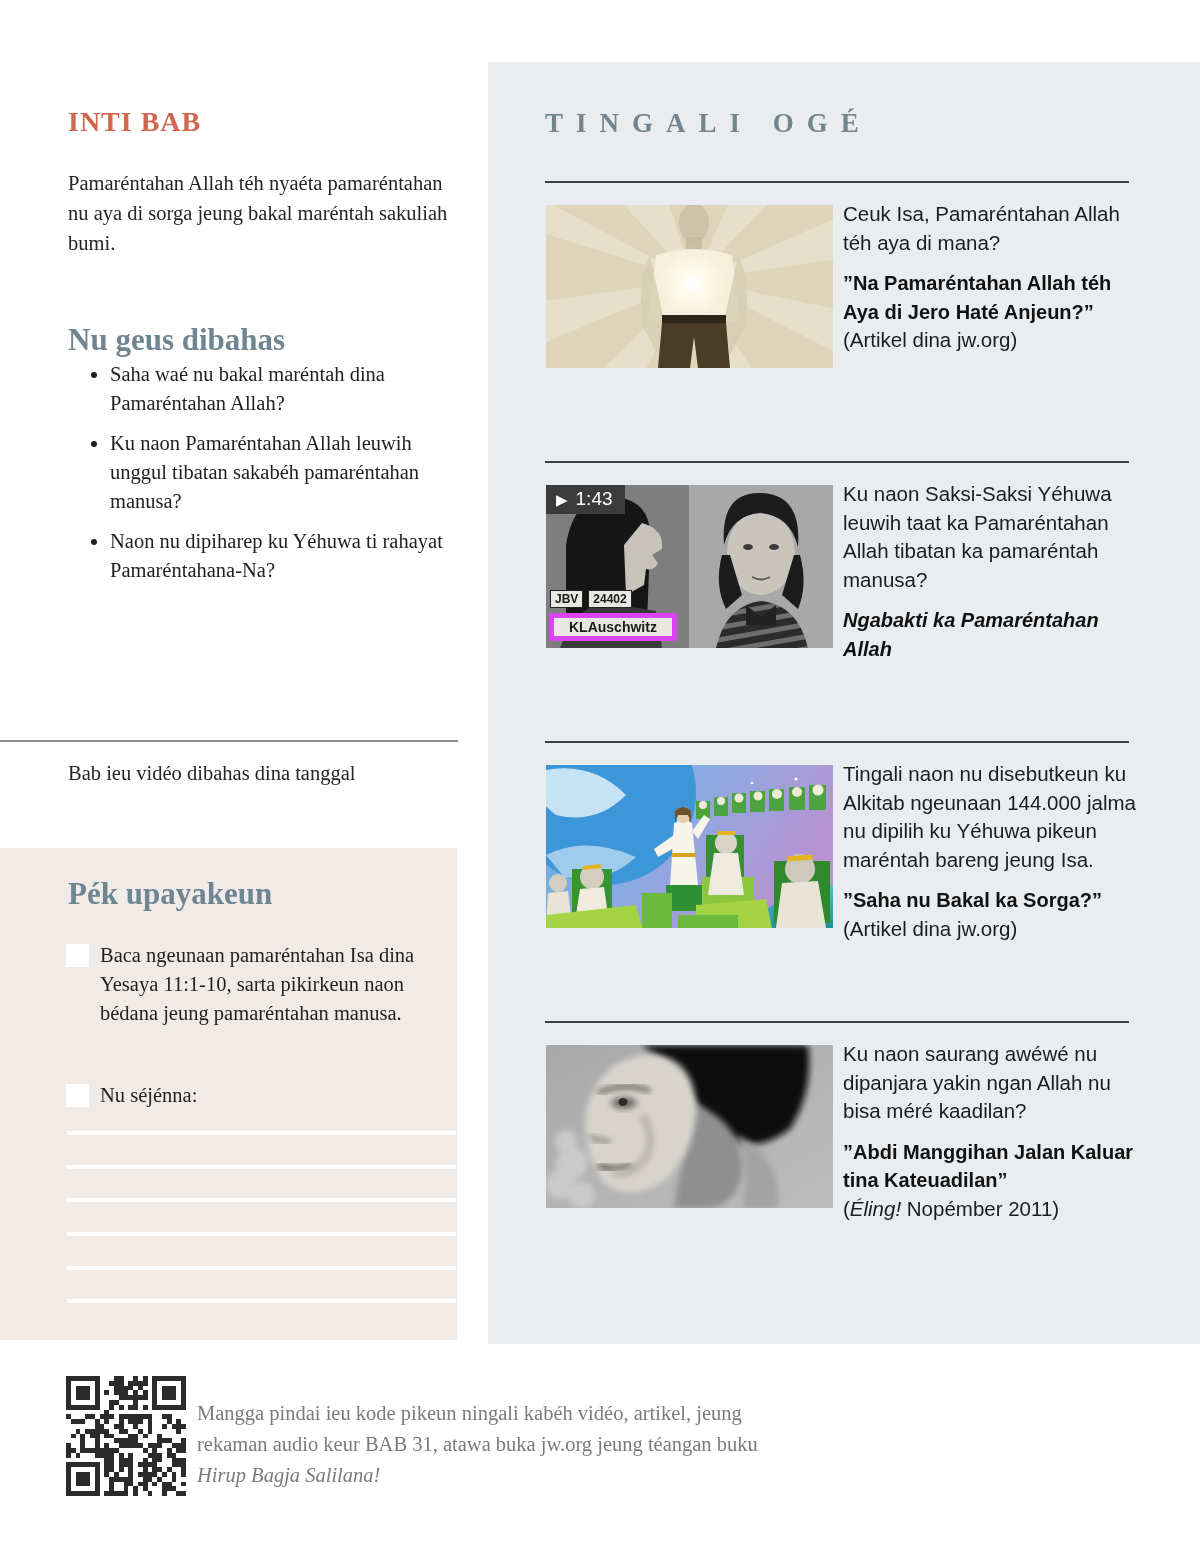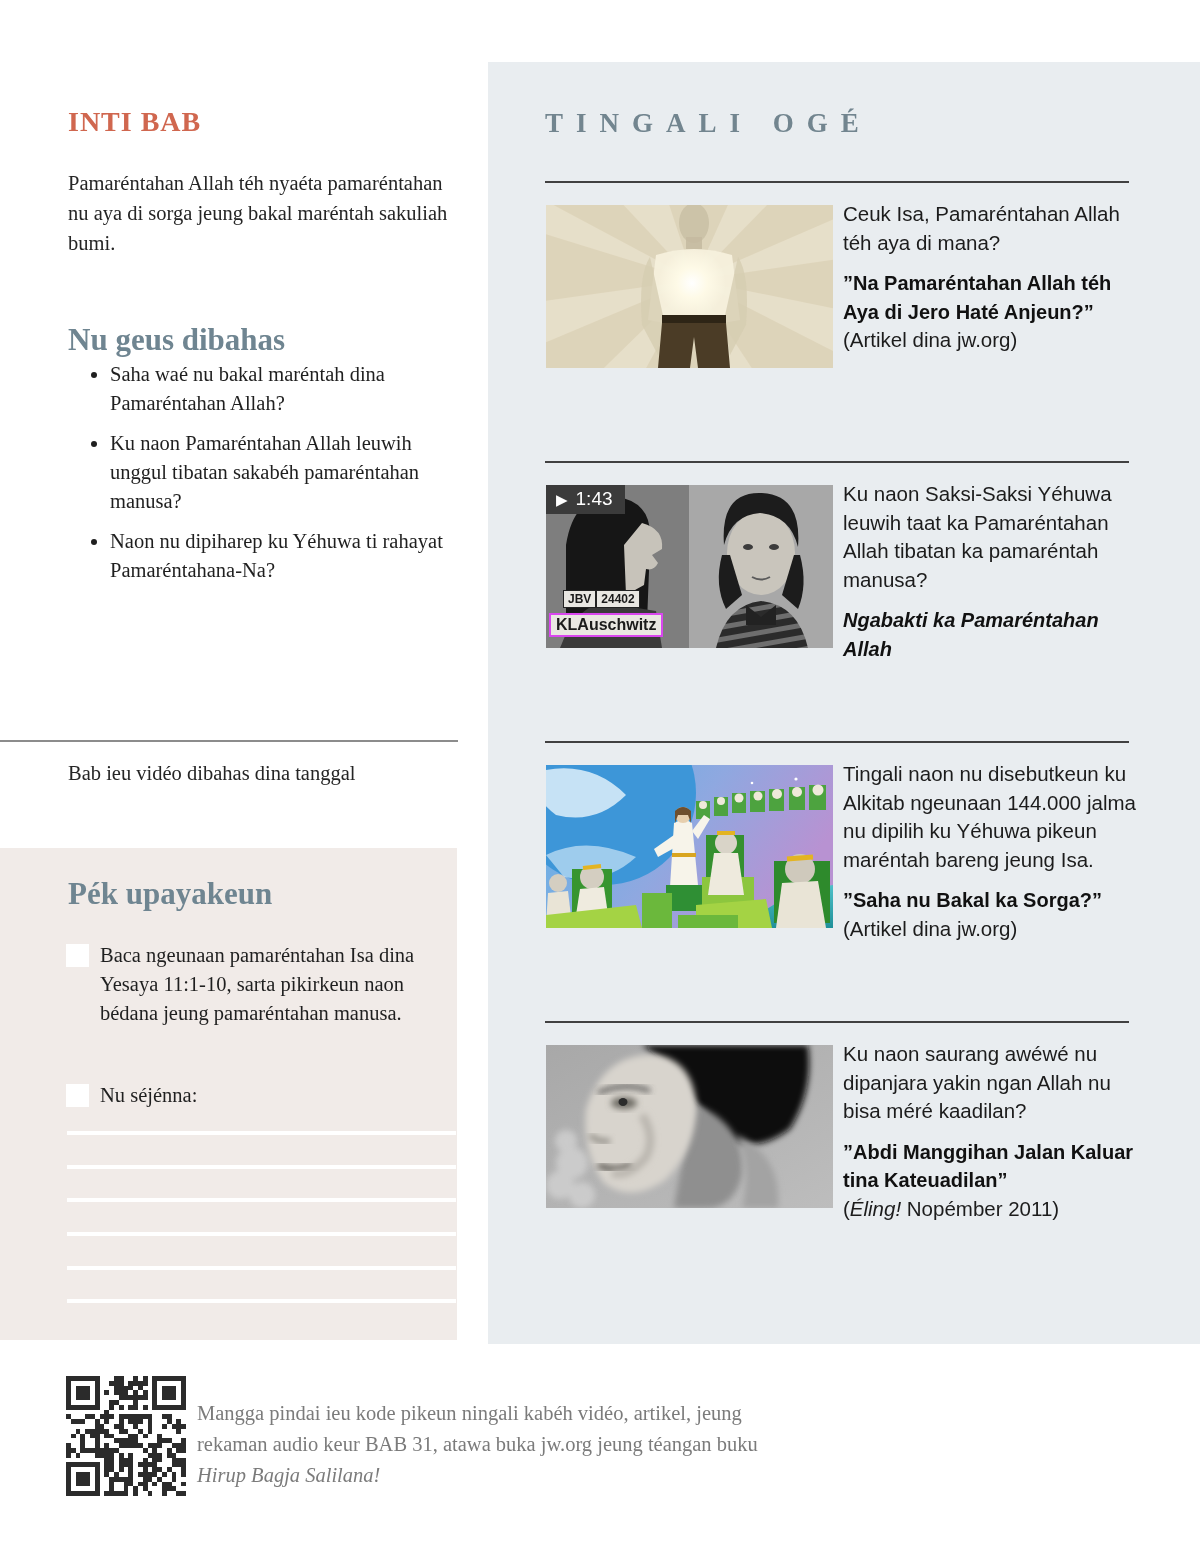--- a/index.html
+++ b/index.html
@@ -52,26 +52,26 @@
     font-weight:bold; color:#111; }
   .entry-title.italic { font-style:italic; }
   .entry-source { font-size:20.5px; line-height:28.5px; color:#1c1c1c; }
   .entry-source .it { font-style:italic; }
 
   .video-badge { position:absolute; left:0; top:0; background:#3b3b3b;
     color:#ffffff; font-size:19px; padding:3px 12px 4px 10px;
     display:flex; align-items:center; gap:8px; }
   .video-badge .play { font-size:15px; line-height:1; }
 
-  .mug-label1 { position:absolute; left:17px; top:105px; display:flex; }
+  .mug-label1 { position:absolute; left:4px; top:105px; display:flex; gap:5px; }
   .mug-label1 span { background:#e9e7e2; color:#1b1b1b; font-size:12px;
     font-weight:bold; padding:1px 4px; border:1px solid #222; }
   .mug-label2 { position:absolute; left:3px; top:128px; background:#e9e7e2;
-    color:#1b1b1b; font-size:16px; font-weight:bold; padding:1px 5px;
-    border:2px solid #d946ef; }
+    color:#1b1b1b; font-size:14px; font-weight:bold; padding:1px 15px;
+    border:5px solid #d946ef; }
 
   
   .qr-box { left:66px; top:1376px; width:120px; height:120px; }
   .footer-text { left:197px; top:1398px; width:566px; font-size:20.5px;
     line-height:31px; color:#7b7b7b; }
   .footer-text .it { font-style:italic; }
 </style>
 </head>
 <body>
 

